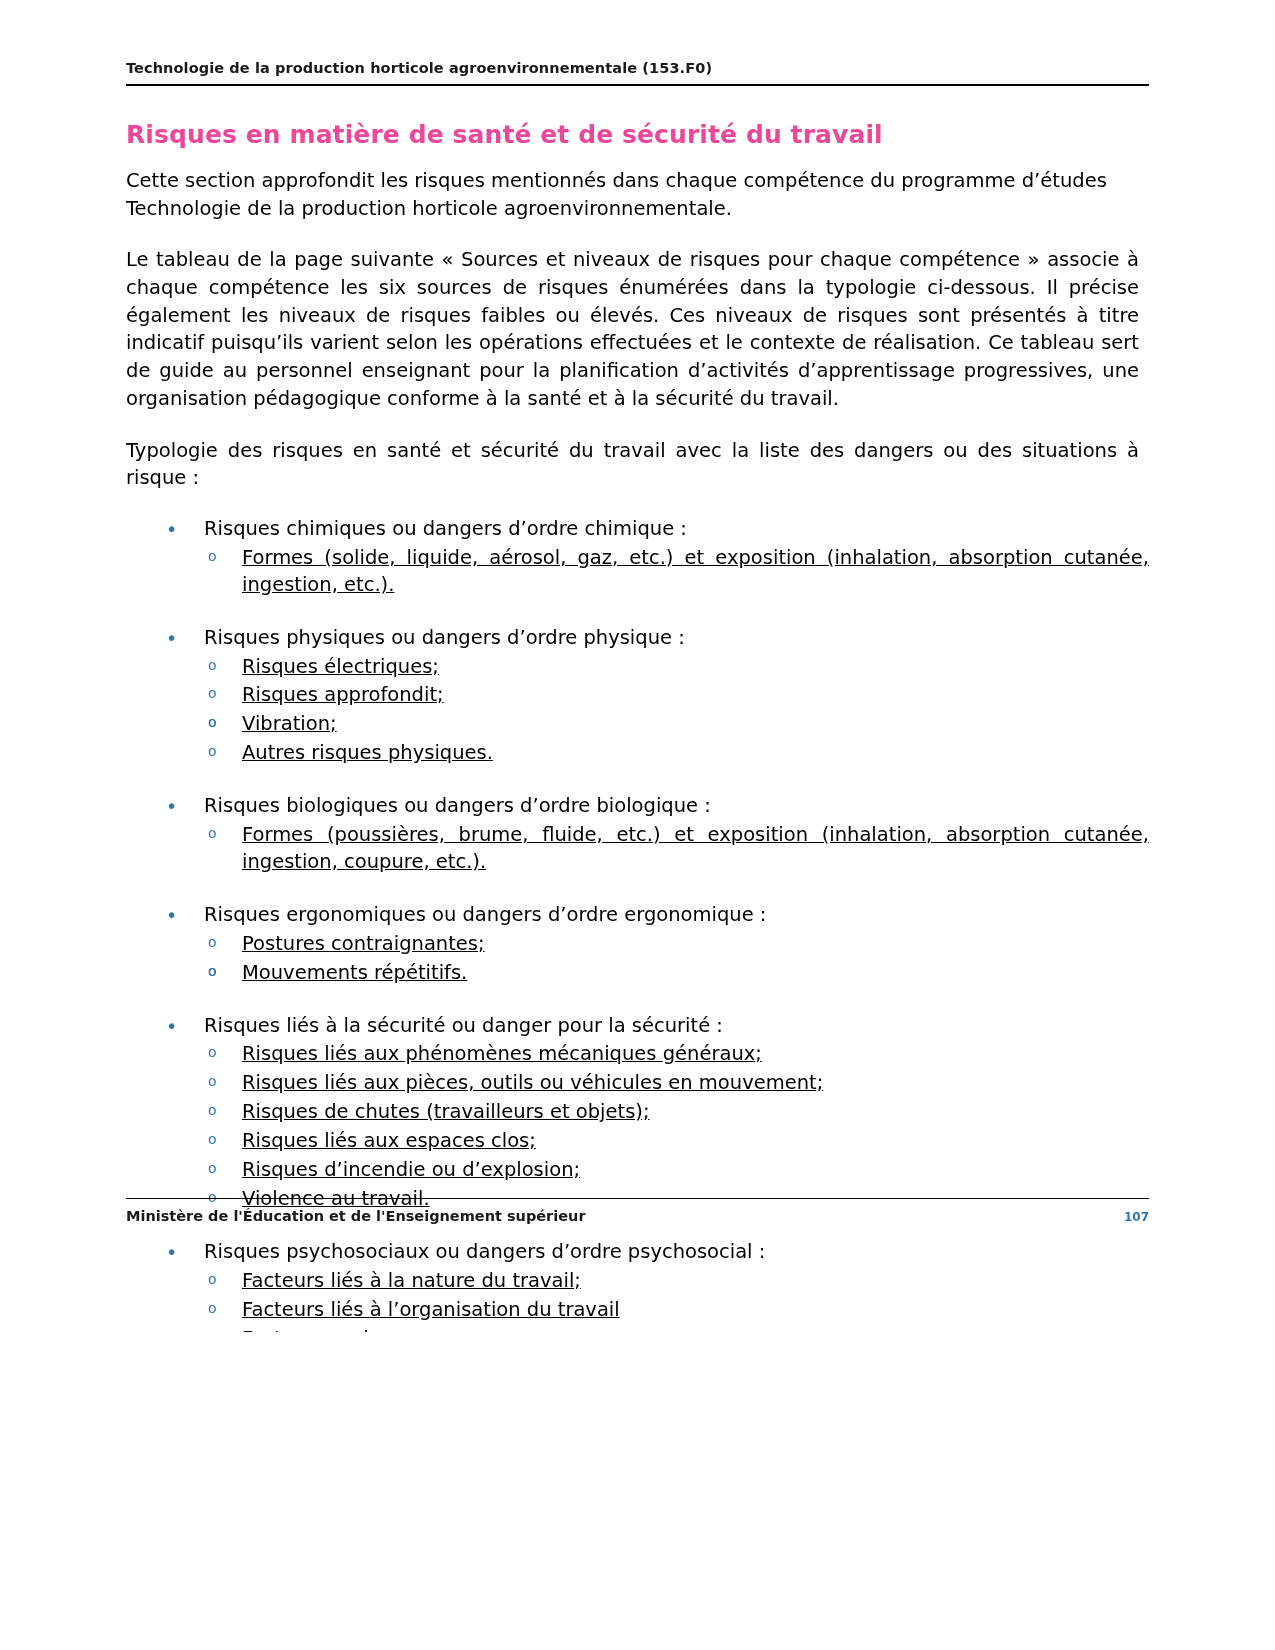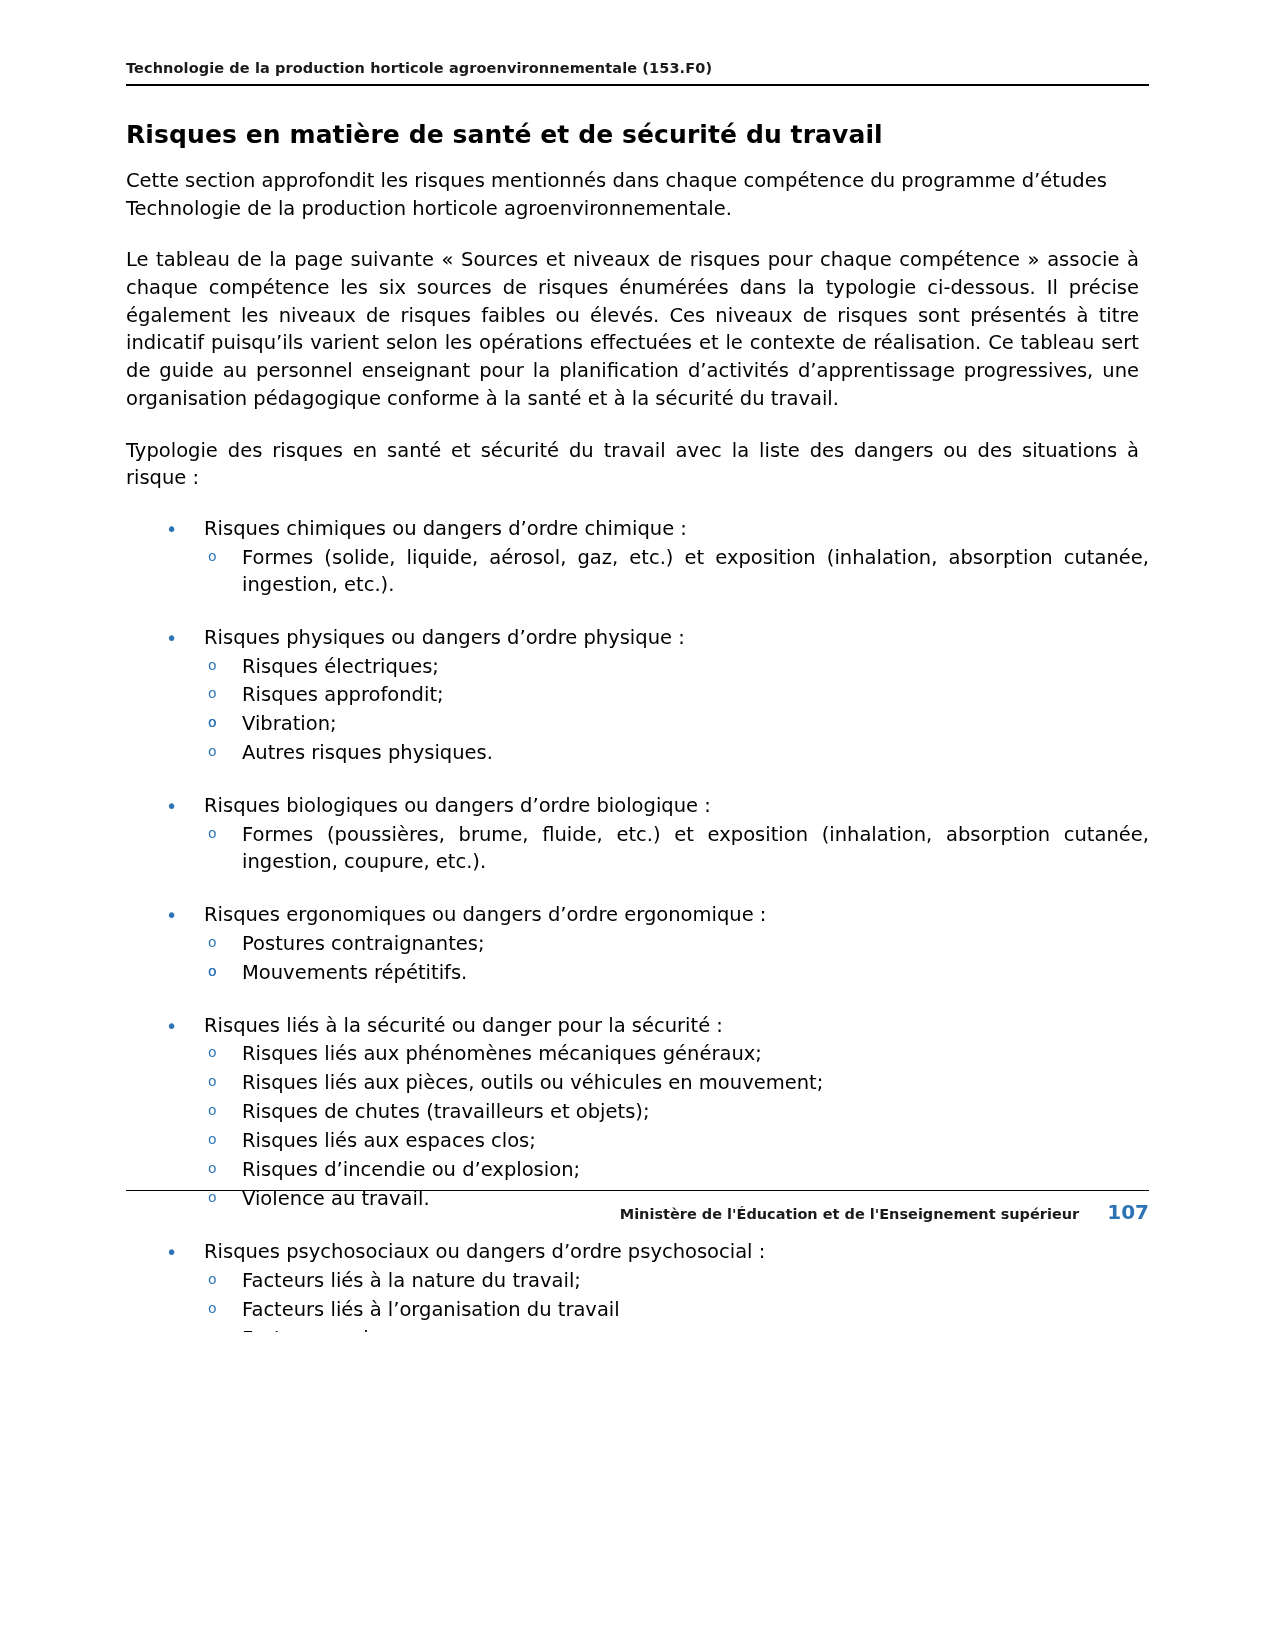--- a/index.html
+++ b/index.html
@@ -34,21 +34,21 @@
   }
   .header-rule {
     border-bottom: 2.2px solid #000000;
     margin-bottom: 34px;
   }
 
   
   .doc-title {
     font-size: 25px;
     font-weight: bold;
-    color: #000000;
+    color: #ec4899;
     margin: 0 0 18px 0;
     letter-spacing: 0.1px;
   }
 
   
   p.body {
     font-size: 19.5px;
     line-height: 1.42;
     margin: 0 10px 24px 0;
     text-align: justify;
@@ -100,45 +100,46 @@
     position: absolute;
     left: 82px;
     top: 1px;
     color: #2e74b5;
     font-size: 14px;
     line-height: 1.5;
   }
   ul.level2 > li .subtext {
     display: block;
     text-align: justify;
+    text-decoration: underline;
   }
   ul.level2 > li .subtext.nojust {
     text-align: left;
   }
 
   
   .footer {
     position: absolute;
     left: 126px;
     right: 126px;
     bottom: 108px;
   }
   .footer-rule {
     border-bottom: 1.6px solid #000000;
     margin-bottom: 9px;
   }
   .footer-row {
     display: flex;
-    justify-content: flex-end;
+    justify-content: space-between;
     align-items: baseline;
     font-size: 14.5px;
     font-weight: bold;
   }
   .footer-left { color: #1a1a1a; }
-  .footer-right { color: #2e74b5; font-size: 20px; margin-left: 28px; }
+  .footer-right { color: #2e74b5; font-size: 12px; margin-left: 28px; }
 </style>
 </head>
 <body>
 
 <div class="page">
 
   <div class="content">
 
     <div>
       <div class="header-text">Technologie de la production horticole agroenvironnementale (153.F0)</div>

